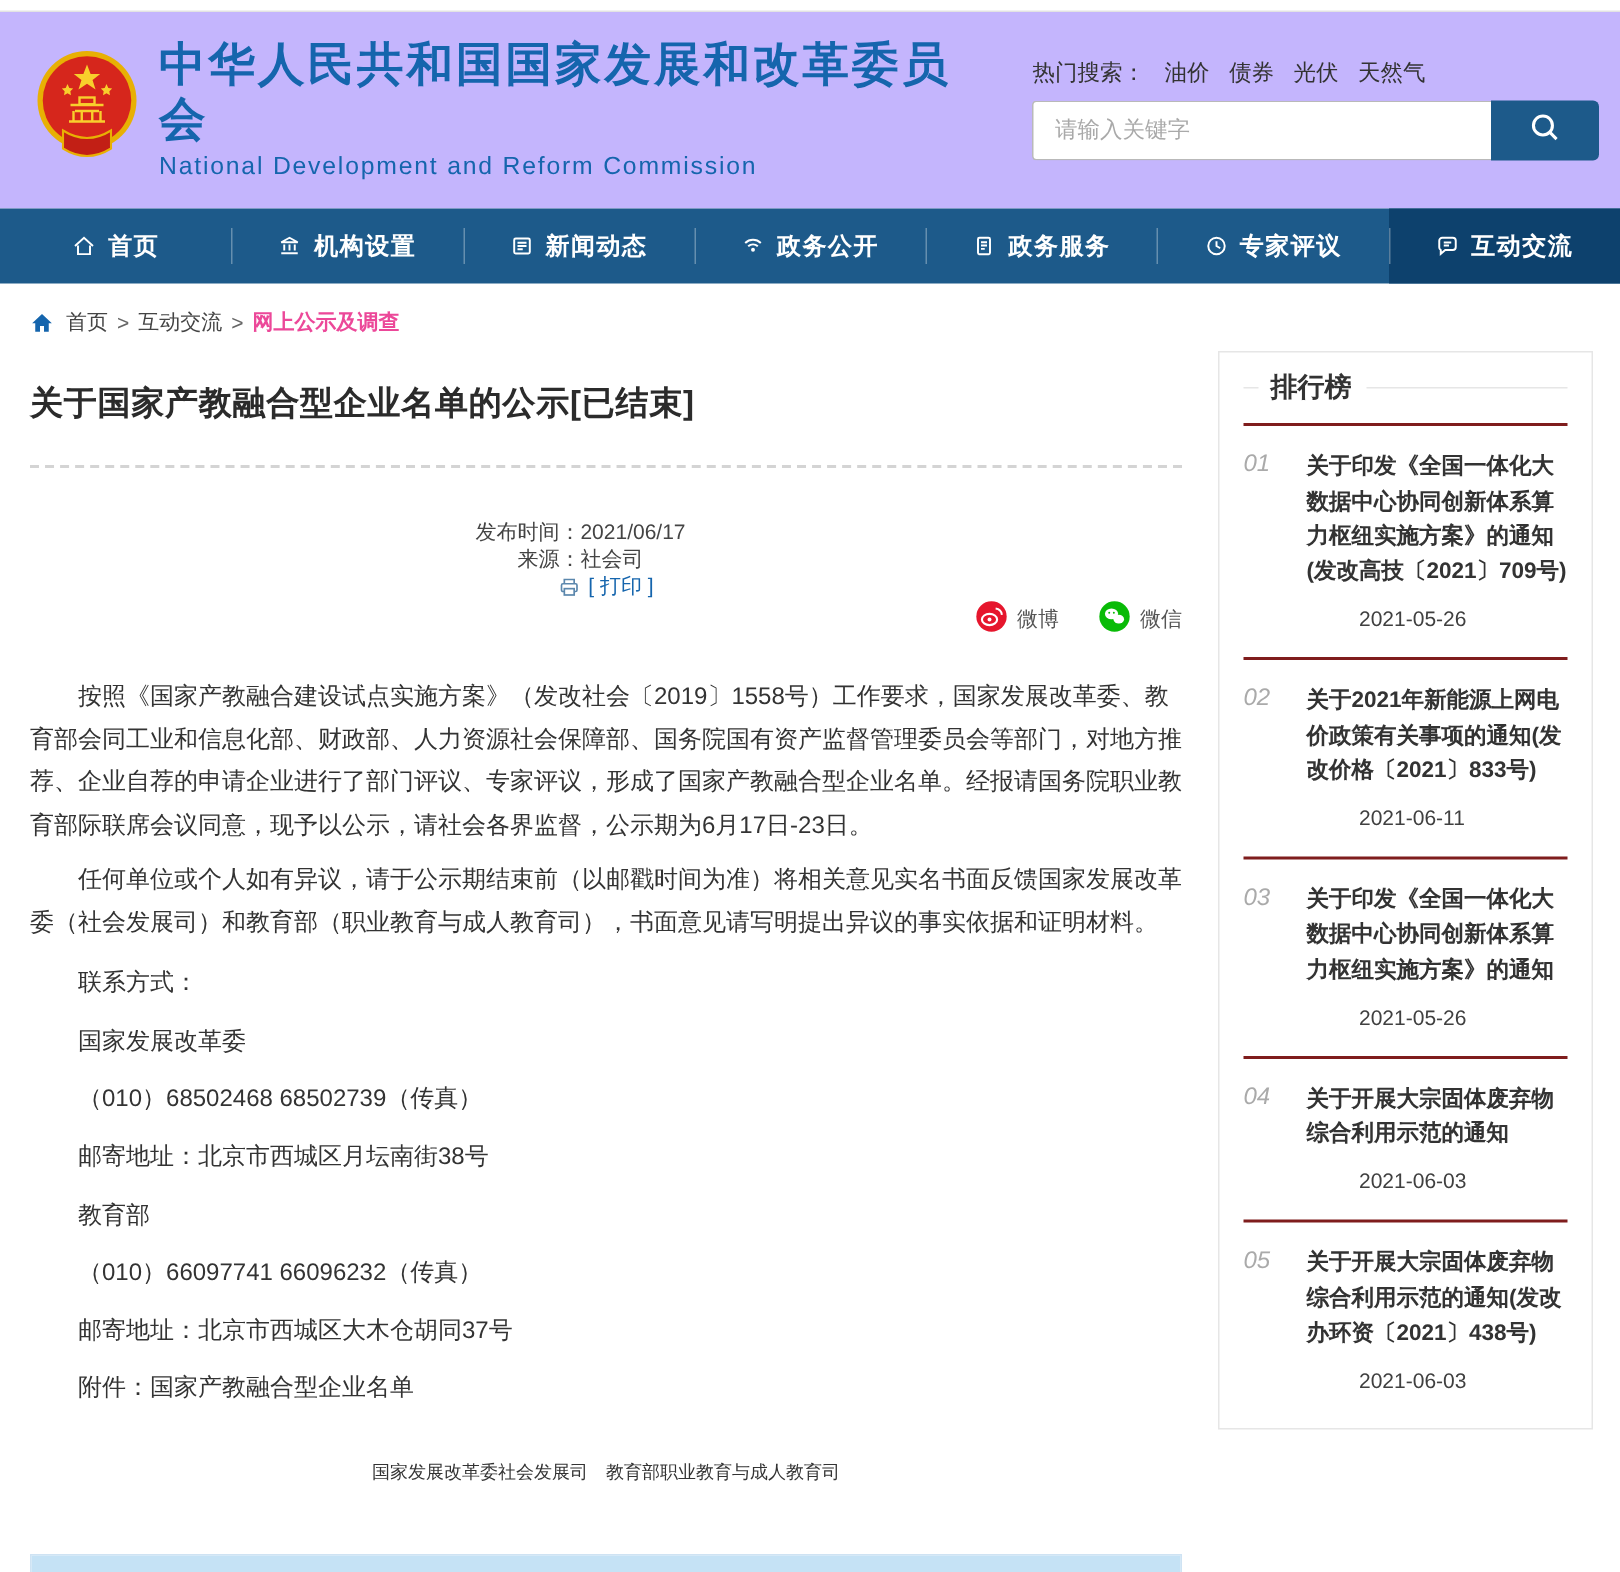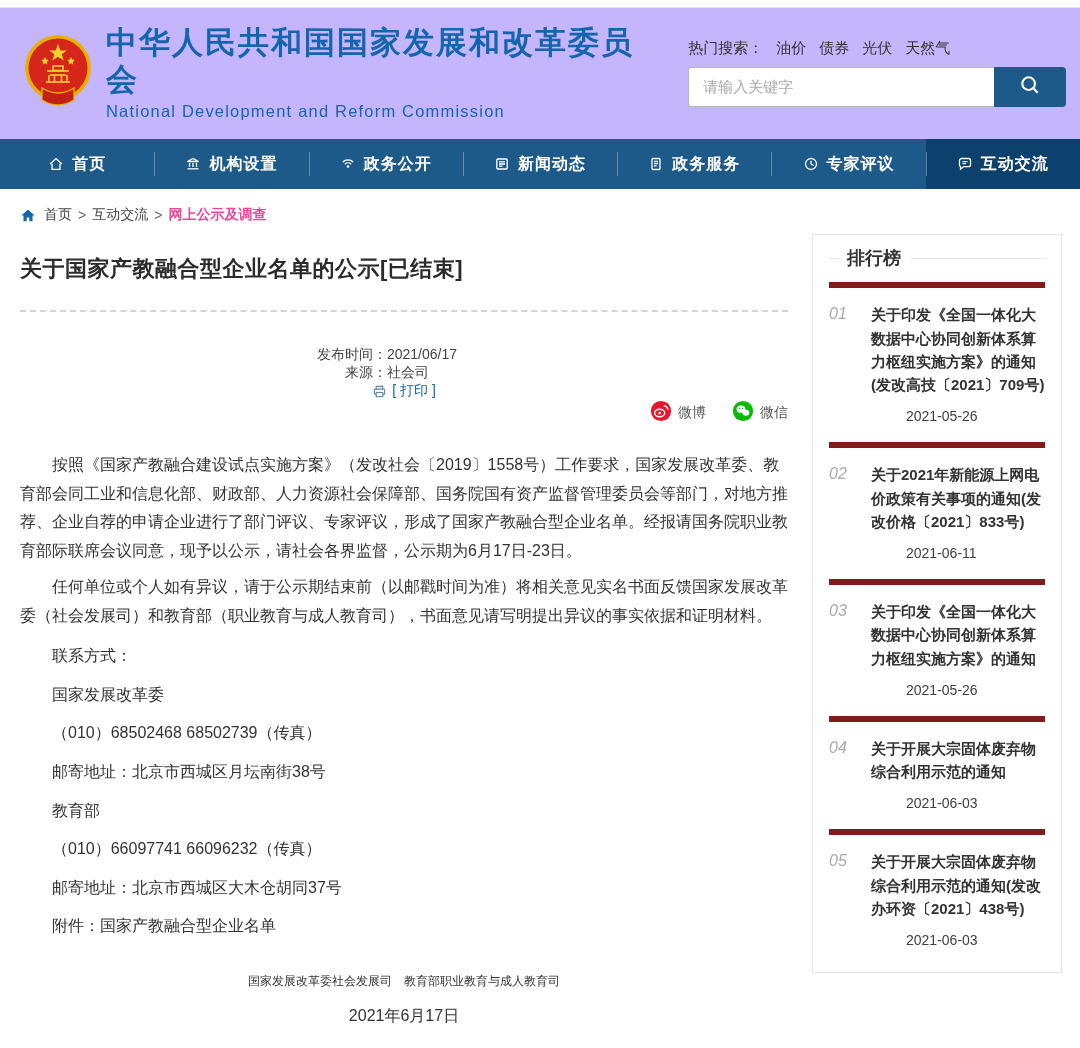--- a/index.html
+++ b/index.html
@@ -93,21 +93,21 @@
   .attachment-row {
     background:#fff; padding:13px 20px; display:flex; align-items:center;
   }
 
   
   .ranking { border:1px solid #e6e6e6; background:#fff; padding:0 16px 6px 16px; }
   .ranking-head { display:flex; align-items:center; margin-top:-1px; }
   .ranking-head::before { content:""; width:10px; height:1px; background:#e6e6e6; margin-right:8px; }
   .ranking-title { font-size:18px; font-weight:700; color:#333; padding:12px 0; }
   .ranking-head::after { content:""; flex:1; height:1px; background:#e6e6e6; margin-left:10px; }
-  .rank-item { display:grid; grid-template-columns:42px 1fr; padding:15px 0 18px 0; border-top:6px solid #7f1d1d; }
+  .rank-item { display:grid; grid-template-columns:42px 1fr; padding:15px 0 18px 0; border-top:2px solid #7f1d1d; }
   .rank-item:first-of-type { border-top:none; padding-top:8px; }
   .rank-no { font-style:italic; color:#aaa; font-size:16px; padding-top:2px; }
   .rank-title { font-size:15px; font-weight:600; color:#333; line-height:1.55; cursor:pointer; }
   .rank-date { grid-column:2; color:#404040; font-size:14px; margin-top:12px;margin-left:35px; }
 </style>
 </head>
 <body>
 
 <div class="top-strip"></div>
 
@@ -170,35 +170,35 @@
         <path d="M2.5 5.5 L8 2.5 L13.5 5.5 Z"></path>
           <path d="M4.5 7 V11 M8 7 V11 M11.5 7 V11"></path>
           <path d="M2.5 12.8 H13.5"></path>
       </svg>
       </span>
     <span>机构设置</span>
   </div>
   <div class="nav-item">
     <span class="nav-icon">
       <svg width="16" height="16" viewBox="0 0 16 16" fill="none" stroke="#fff" stroke-width="1.3">
+        <rect x="2.8" y="3" width="10.4" height="10" rx="1"></rect>
+          <path d="M5 5.8 H11 M5 8 H11 M5 10.2 H8.5"></path>
+      </svg>
+      </span>
+    <span>新闻动态</span>
+  </div>
+  <div class="nav-item">
+    <span class="nav-icon">
+      <svg width="16" height="16" viewBox="0 0 16 16" fill="none" stroke="#fff" stroke-width="1.3">
         <circle cx="8" cy="10.5" r="1.3" fill="#fff" stroke="none"></circle>
         <path d="M4.8 8.2 a4.6 4.6 0 0 1 6.4 0"></path>
           <path d="M2.8 6 a7.4 7.4 0 0 1 10.4 0"></path>
       </svg>
       </span>
     <span>政务公开</span>
-  </div>
-  <div class="nav-item">
-    <span class="nav-icon">
-      <svg width="16" height="16" viewBox="0 0 16 16" fill="none" stroke="#fff" stroke-width="1.3">
-        <rect x="2.8" y="3" width="10.4" height="10" rx="1"></rect>
-          <path d="M5 5.8 H11 M5 8 H11 M5 10.2 H8.5"></path>
-      </svg>
-      </span>
-    <span>新闻动态</span>
   </div>
   <div class="nav-item">
     <span class="nav-icon">
       <svg width="16" height="16" viewBox="0 0 16 16" fill="none" stroke="#fff" stroke-width="1.3">
         <rect x="4" y="2.5" width="8" height="11" rx="1"></rect>
           <path d="M6 5.5 H10 M6 7.7 H10 M6 9.9 H8.5"></path>
       </svg>
       </span>
     <span>政务服务</span>
   </div>
@@ -284,21 +284,20 @@
       <p class="para">任何单位或个人如有异议，请于公示期结束前（以邮戳时间为准）将相关意见实名书面反馈国家发展改革委（社会发展司）和教育部（职业教育与成人教育司），书面意见请写明提出异议的事实依据和证明材料。</p>
       <p class="contact-line">联系方式：</p>
       <p class="contact-line">国家发展改革委</p>
       <p class="contact-line">（010）68502468  68502739（传真）</p>
       <p class="contact-line">邮寄地址：北京市西城区月坛南街38号</p>
       <p class="contact-line">教育部</p>
       <p class="contact-line">（010）66097741  66096232（传真）</p>
       <p class="contact-line">邮寄地址：北京市西城区大木仓胡同37号</p>
       <p class="contact-line">附件：国家产教融合型企业名单</p>
       <p class="signature">国家发展改革委社会发展司　教育部职业教育与成人教育司</p>
-      <p class="sign-date">2021年6月17日</p>
     </div>
 
     <div class="attachment-box">
       <div class="attachment-head">附件：</div>
       <div class="attachment-row">
         
       </div>
     </div>
   </main>
 

